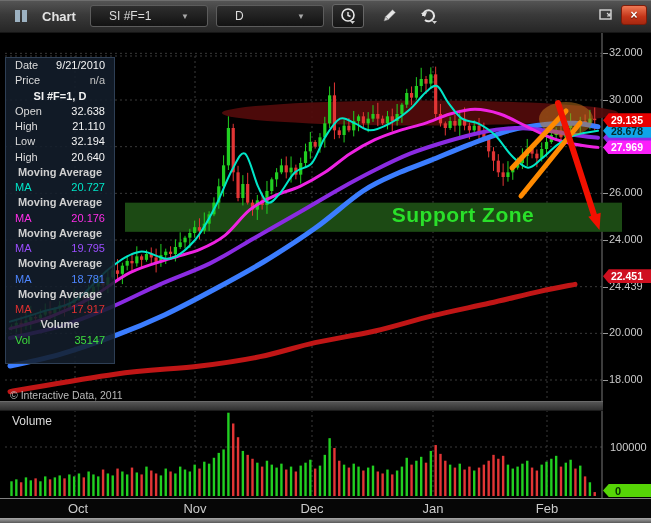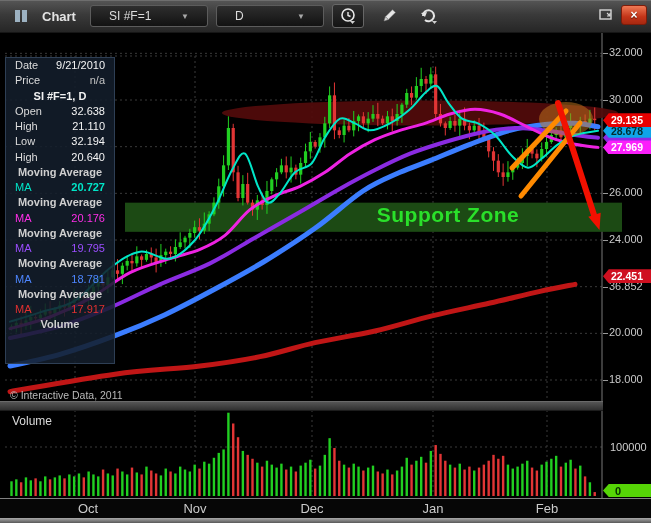--- a/index.html
+++ b/index.html
@@ -19,21 +19,21 @@
   .tbtn.boxed{background:linear-gradient(#2e2e2e,#141414);border:1px solid #666;}
   .win-btns{position:absolute;right:4px;top:5px;display:flex;gap:4px;z-index:11;}
   .restore-btn{width:22px;height:18px;display:flex;align-items:center;justify-content:center;cursor:pointer;}
   .close-btn{width:24px;height:18px;background:linear-gradient(#ef7a55,#c33418 60%,#a62810);
     border:1px solid #7e1c0a;border-radius:3px;color:#fff;font-size:12px;font-weight:bold;
     display:flex;align-items:center;justify-content:center;cursor:pointer;text-shadow:0 1px 1px #501000;}
   
   .hdr{position:absolute;left:8px;top:37px;color:#e4e4e4;font-size:11px;z-index:3;letter-spacing:.2px;}
   .copyright{position:absolute;left:10px;top:389px;color:#b9b9b9;font-size:10.5px;z-index:3;}
   .vol-label{position:absolute;left:12px;top:414px;color:#dadada;font-size:12px;z-index:3;}
-  .sz-label{position:absolute;left:448px;top:203px;transform:translateX(-50%);z-index:4;
+  .sz-label{position:absolute;left:463px;top:203px;transform:translateX(-50%);z-index:4;
     color:#2ae02a;font-size:21px;font-weight:bold;letter-spacing:.5px;}
   
   .dwin{position:absolute;left:5px;top:57px;width:110px;height:307px;z-index:5;
     background:rgba(20,30,44,0.87);border:1px solid #2e3f55;box-sizing:border-box;font-size:11px;cursor:move;}
   .dw-row{height:15.25px;display:flex;align-items:center;justify-content:space-between;padding:0 9px;line-height:15px;}
   .dw-row.head{justify-content:center;color:#cfcfcf;font-weight:bold;}
   .dw-l{color:#dcdcdc;} .dw-v{color:#f4f4f4;margin-left:16px;}
   
   .tick{position:absolute;left:609px;color:#c9c9c9;font-size:11px;z-index:2;}
   .tickdash{position:absolute;left:603px;width:5px;height:1px;background:#9a9a9a;z-index:2;}
@@ -544,21 +544,21 @@
         <span class="dw-l">Low</span>
         <span class="dw-v">32.194</span>
       </div>
       <div class="dw-row">
         <span class="dw-l">High</span>
         <span class="dw-v">20.640</span>
       </div>
       <div class="dw-row head">Moving Average</div>
       <div class="dw-row">
         <span class="dw-l" style="color: rgb(0, 230, 200);">MA</span>
-        <span class="dw-v" style="color: rgb(0, 230, 200); font-weight: bold;">20.727</span>
+        <span class="dw-v" style="color: rgb(0, 230, 200);">20.727</span>
       </div>
       <div class="dw-row head">Moving Average</div>
       <div class="dw-row">
         <span class="dw-l" style="color: rgb(255, 46, 232);">MA</span>
         <span class="dw-v" style="color: rgb(255, 46, 232);">20.176</span>
       </div>
       <div class="dw-row head">Moving Average</div>
       <div class="dw-row">
         <span class="dw-l" style="color: rgb(155, 77, 255);">MA</span>
         <span class="dw-v" style="color: rgb(155, 77, 255);">19.795</span>
@@ -567,46 +567,50 @@
       <div class="dw-row">
         <span class="dw-l" style="color: rgb(77, 134, 255);">MA</span>
         <span class="dw-v" style="color: rgb(77, 134, 255);">18.781</span>
       </div>
       <div class="dw-row head">Moving Average</div>
       <div class="dw-row">
         <span class="dw-l" style="color: rgb(224, 48, 48);">MA</span>
         <span class="dw-v" style="color: rgb(224, 48, 48);">17.917</span>
       </div>
       <div class="dw-row head">Volume</div>
+      <div class="dw-row">
+        <span class="dw-l" style="color: rgb(61, 221, 61);">Vol</span>
+        <span class="dw-v" style="color: rgb(61, 221, 61);">35147</span>
+      </div>
     </div>
 
   <div id="price-axis"></div>
   <div class="vol-tick">100000</div>
   <div class="zbadge">0</div>
   <div class="splitter"></div>
   <div class="timebar" id="timebar">
-      <div class="month" style="left: 88px;">Oct</div>
+      <div class="month" style="left: 78px;">Oct</div>
       <div class="month" style="left: 195px;">Nov</div>
       <div class="month" style="left: 312px;">Dec</div>
       <div class="month" style="left: 433px;">Jan</div>
       <div class="month" style="left: 547px;">Feb</div>
     </div>
   <div class="frame-bottom"></div>
 <div class="tickdash" style="top: 53.3333px;"></div>
     <div class="tick" style="top: 46.3333px;">32.000</div>
     <div class="tickdash" style="top: 100px;"></div>
     <div class="tick" style="top: 93px;">30.000</div>
     <div class="tickdash" style="top: 146.667px;"></div>
     <div class="tick" style="top: 139.667px;">28.000</div>
     <div class="tickdash" style="top: 193.333px;"></div>
     <div class="tick" style="top: 186.333px;">26.000</div>
     <div class="tickdash" style="top: 240px;"></div>
     <div class="tick" style="top: 233px;">24.000</div>
     <div class="tickdash" style="top: 286.667px;"></div>
-    <div class="tick" style="top: 279.667px;">36.852</div>
+    <div class="tick" style="top: 279.667px;">24.439</div>
     <div class="tickdash" style="top: 333.333px;"></div>
     <div class="tick" style="top: 326.333px;">20.000</div>
     <div class="tickdash" style="top: 380px;"></div>
     <div class="tick" style="top: 373px;">18.000</div>
     <div class="badge" style="top: 130.8px; background: rgb(138, 43, 226); color: rgb(255, 255, 255);"></div>
     <div class="badge" style="top: 123.847px; background: #0ea5e9; color: rgb(0, 45, 45);">28.678</div>
     <div class="badge" style="top: 140.39px; background: rgb(251, 31, 251); color: rgb(255, 255, 255);">27.969</div>
     <div class="badge" style="top: 113.183px; background: rgb(230, 0, 0); color: rgb(255, 255, 255);">29.135</div>
     <div class="badge" style="top: 269.143px; background: rgb(207, 16, 32); color: rgb(255, 255, 255);">22.451</div>
   </div>

